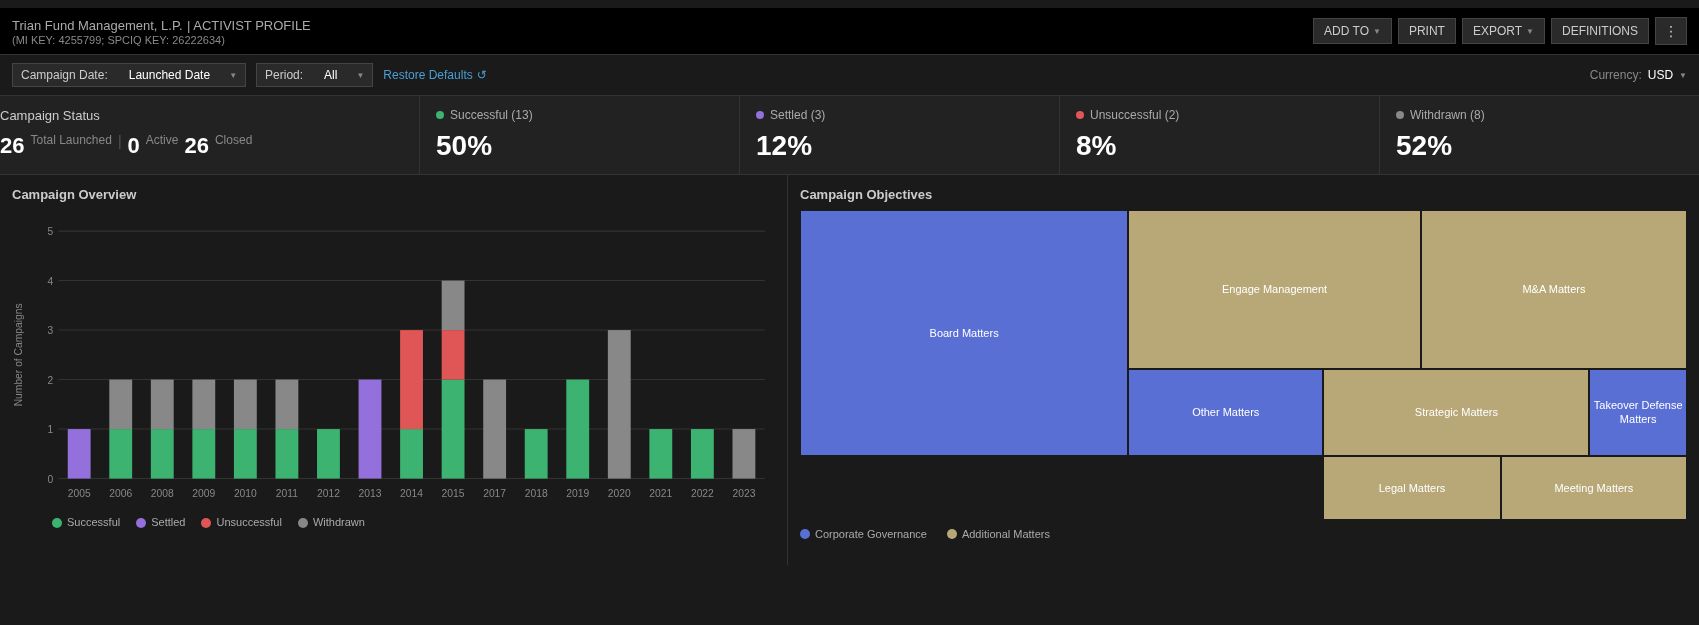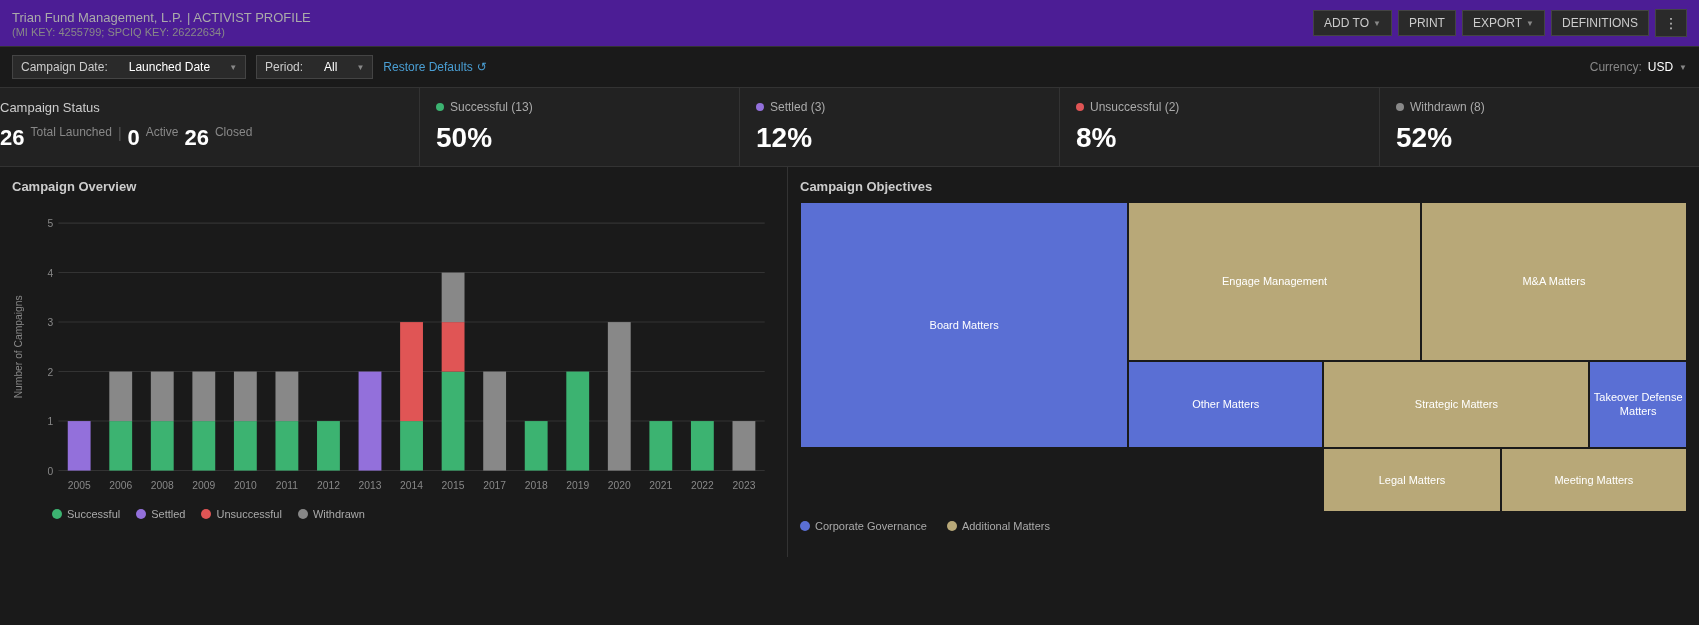--- a/index.html
+++ b/index.html
@@ -8,26 +8,27 @@
       color: #ccc;
       font-family: Arial, sans-serif;
       font-size: 12px;
       width: 1699px;
       min-height: 625px;
       overflow: hidden;
     }
 
     
     .header {
-      background: #4c1d95;
+      background: #000000;
       padding: 8px 12px;
       display: flex;
       align-items: center;
       justify-content: space-between;
       border-bottom: 1px solid #333;
+      margin-top: 8px;
     }
     .header-left {}
     .header-title {
       font-size: 16px;
       font-weight: bold;
       color: #fff;
     }
     .header-title span {
       color: #aaa;
       font-weight: normal;
@@ -188,21 +189,21 @@
     }
 
     .legend {
       display: flex;
       gap: 16px;
       margin-top: 6px;
       padding-left: 40px;
     }
     .legend-item {
       display: flex;
-      align-items: center;
+      align-items: flex-end;
       gap: 5px;
       font-size: 11px;
       color: #aaa;
     }
     .legend-dot {
       width: 10px;
       height: 10px;
       border-radius: 50%;
     }
 

